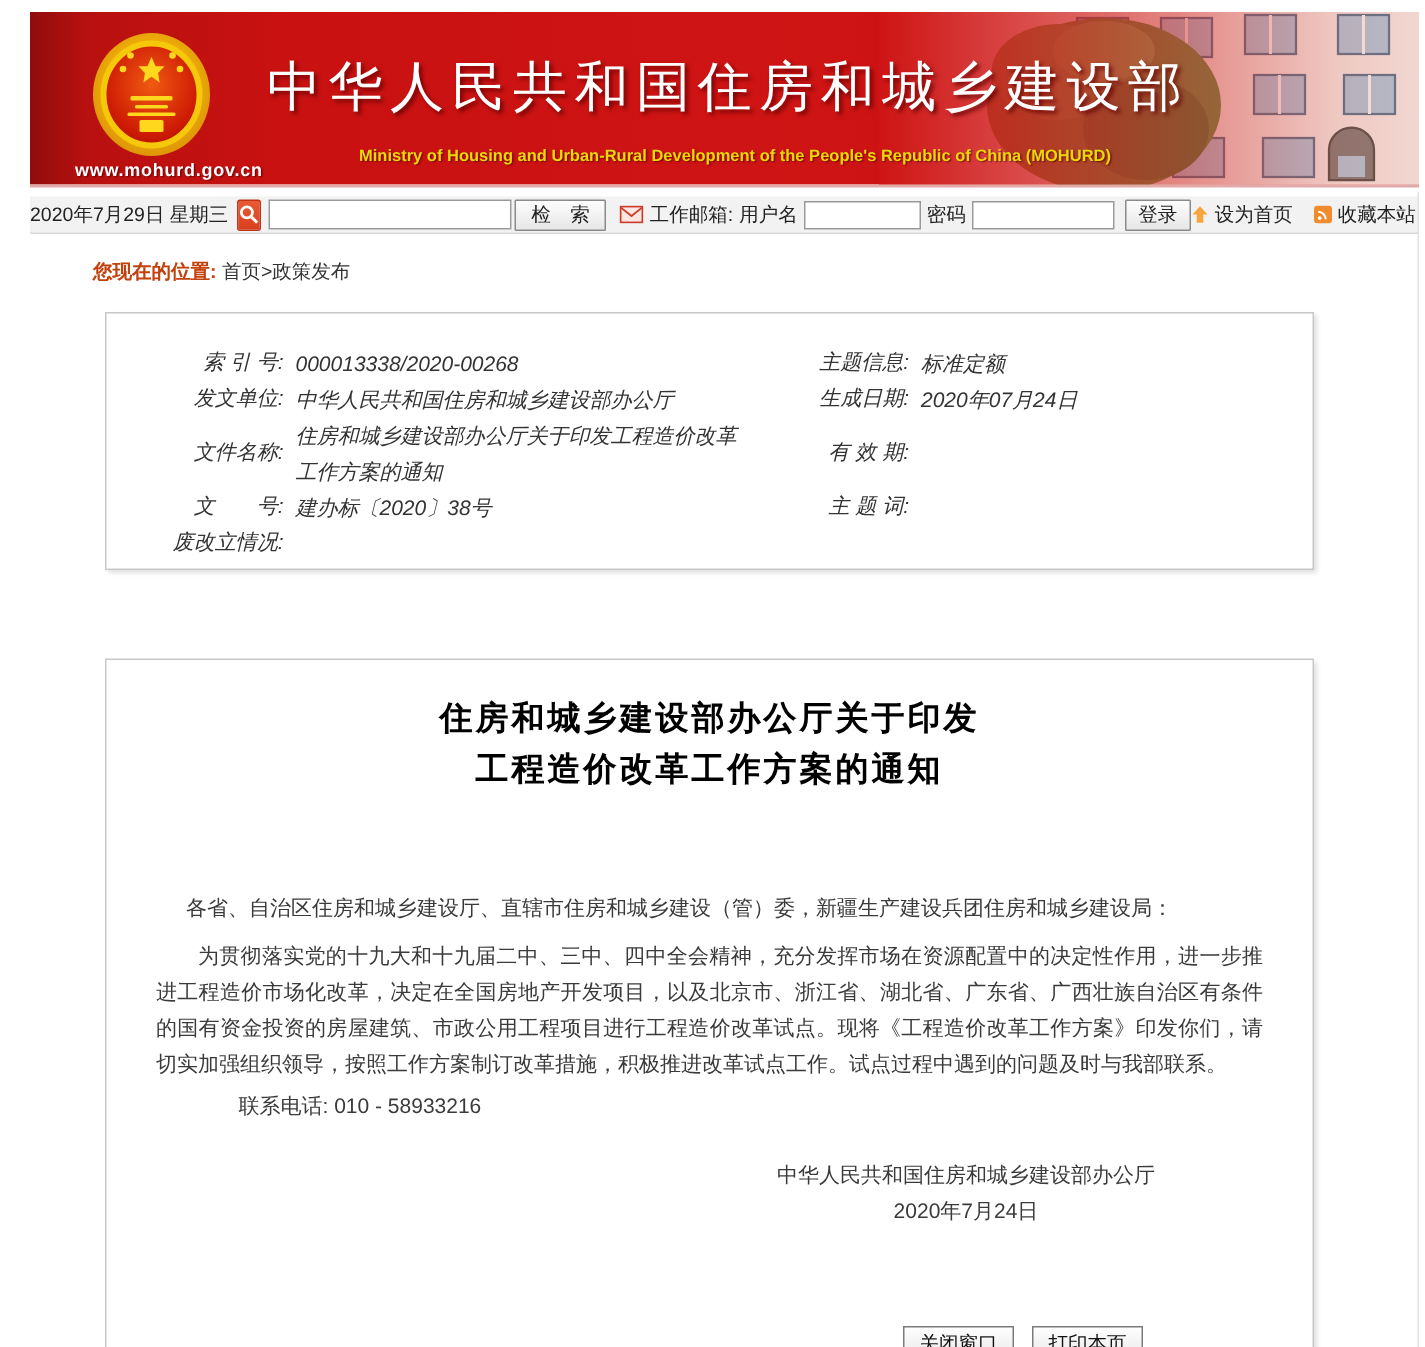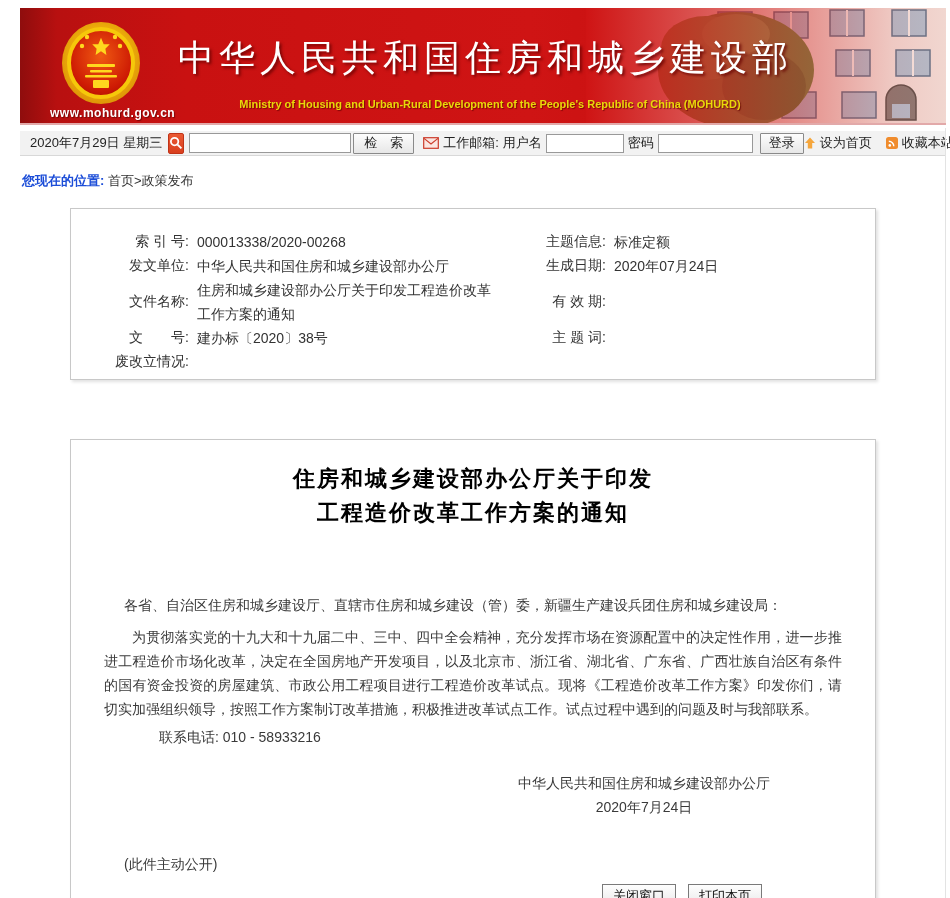--- a/index.html
+++ b/index.html
@@ -18,45 +18,45 @@
     color:#fff; font-weight:bold; font-size:12px; letter-spacing:.5px; text-shadow:1px 1px 1px #7a0606; }
   .title-cn { position:absolute; left:158px; top:26px; font-size:36px; font-weight:normal; color:#fff;
     letter-spacing:5px; text-shadow:2px 2px 3px rgba(100,0,0,.85); white-space:nowrap; }
   .title-en { position:absolute; left:150px; top:90px; width:640px; text-align:center;
     font-size:11px; font-weight:bold; color:#e8d80a; text-shadow:1px 1px 1px rgba(100,0,0,.7); }
 
   
   .toolbar { position:absolute; left:20px; top:131px; width:926px; height:25px;
     background:#f2f2f2; border-bottom:1px solid #d8d8d8;
     display:flex; align-items:center; font-size:13px; color:#222; }
-  .tb-date { margin-left:10px; white-space:nowrap; }
+  .tb-date { margin-left:0; white-space:nowrap; }
   .mag-btn { margin-left:6px; width:21px; height:21px; border:1px solid #c03318; border-radius:2px;
     background:linear-gradient(#ea5a33,#d93f1e); display:flex; align-items:center; justify-content:center; cursor:pointer; padding:0; }
   .tb-search { margin-left:5px; width:162px; height:20px; border:1px solid #999; background:#fff; padding:0 4px; font-size:12px; }
   .tb-btn { margin-left:2px; height:21px; border:1px solid #8a8a8a; background:linear-gradient(#fdfdfd,#e7e7e7);
     font-size:13px; color:#222; padding:0 10px; cursor:pointer; white-space:nowrap; border-radius:1px; }
   .env-icon { margin-left:9px; display:flex; }
   .tb-label { margin-left:4px; white-space:nowrap; }
   .tb-input { margin-left:4px; height:19px; border:1px solid #999; background:#fff; padding:0 3px; font-size:12px; }
   .user-input { width:78px; }
   .pwd-input { width:95px; margin-left:4px; }
   .login-btn { margin-left:7px; padding:0 8px; }
   .tb-right { margin-left:auto; margin-right:8px; display:flex; align-items:center; gap:4px; }
   .tb-link { color:#222; text-decoration:none; cursor:pointer; white-space:nowrap; }
   .tb-right .gap { width:6px; }
 
   
   .breadcrumb { position:absolute; left:22px; top:172px; font-size:13px; color:#333; }
-  .breadcrumb b { color:#1d4ed8; }
+  .breadcrumb b { color:#c2410c;margin-left:40px; }
 
   
   .card { position:absolute; left:70px; width:806px; background:#fff; border:1px solid #c8c8c8;
     box-shadow:2px 2px 3px rgba(0,0,0,.12); }
   .meta-box { top:208px; height:172px; }
-  .meta-grid { display:grid; grid-template-columns:440px 1fr; padding-top:21px; font-size:14px; }
+  .meta-grid { display:grid; grid-template-columns:440px 1fr; padding-top:21px; font-size:14px;font-style:italic; }
   .m-pane { display:grid; column-gap:8px; align-content:start; }
   .m-pane-l { grid-template-columns:118px auto; grid-auto-rows:minmax(24px,auto); }
   .m-pane-r { grid-template-columns:95px auto; grid-template-rows:24px 24px 48px 24px; }
   .m-label { text-align:right; color:#333; align-self:center; white-space:nowrap; }
   .m-value { color:#333; line-height:24px; align-self:center; padding-right:14px; }
 
   
   .doc-box { top:439px; height:475px; padding:0 33px; font-size:14px; color:#3a3a3a; }
   .doc-title { margin-top:22px; text-align:center; font-size:22px; line-height:34px;
     font-weight:bold; color:#000; letter-spacing:2px; }
@@ -226,21 +226,20 @@
       <span>住房和城乡建设部办公厅关于印发</span><br>
       <span>工程造价改革工作方案的通知</span>
     </h1>
     <p class="salutation">各省、自治区住房和城乡建设厅、直辖市住房和城乡建设（管）委，新疆生产建设兵团住房和城乡建设局：</p>
     <p class="doc-para">为贯彻落实党的十九大和十九届二中、三中、四中全会精神，充分发挥市场在资源配置中的决定性作用，进一步推进工程造价市场化改革，决定在全国房地产开发项目，以及北京市、浙江省、湖北省、广东省、广西壮族自治区有条件的国有资金投资的房屋建筑、市政公用工程项目进行工程造价改革试点。现将《工程造价改革工作方案》印发你们，请切实加强组织领导，按照工作方案制订改革措施，积极推进改革试点工作。试点过程中遇到的问题及时与我部联系。</p>
     <p class="doc-contact">联系电话: 010 - 58933216</p>
     <div class="sign-block">
       <div>中华人民共和国住房和城乡建设部办公厅</div>
       <div>2020年7月24日</div>
     </div>
-    <p class="doc-note">(此件主动公开)</p>
     <div class="doc-buttons">
       <button class="doc-btn">关闭窗口</button>
       <button class="doc-btn">打印本页</button>
     </div>
     <div class="doc-sep"></div>
   </div>
 
   <div class="page-right-line"></div>
 </div>
 

